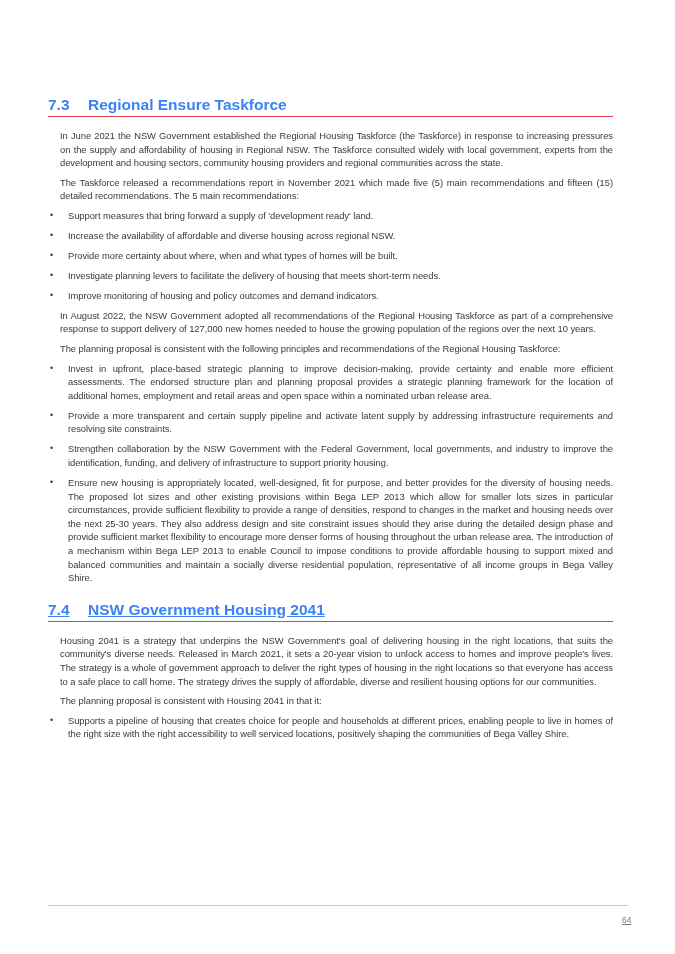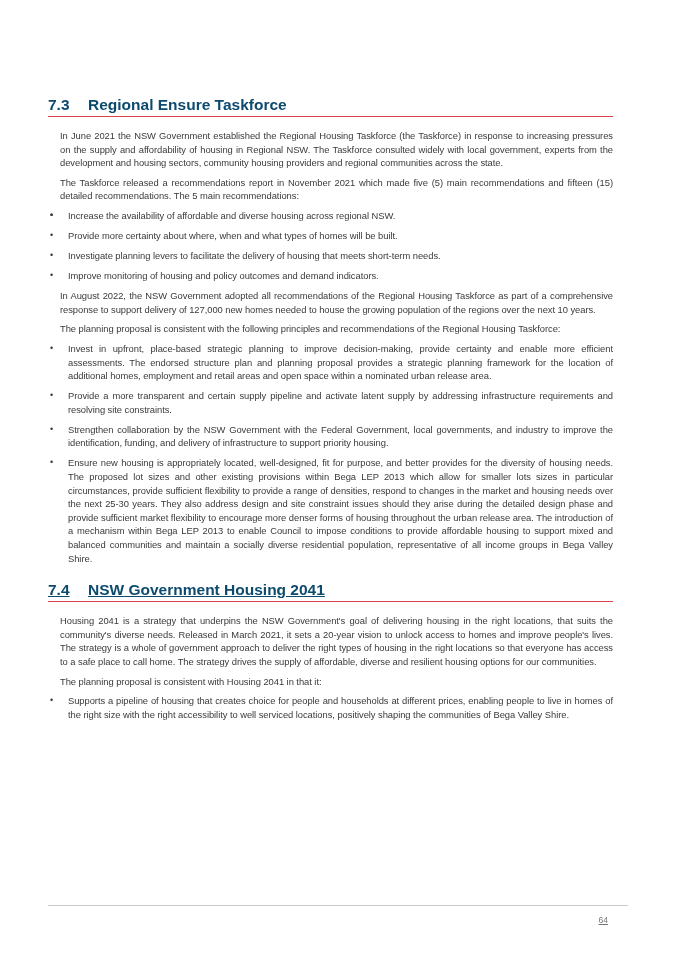--- a/index.html
+++ b/index.html
@@ -18,21 +18,21 @@
     .page {
       position: absolute;
       left: 48px;
       top: 96px;
       width: 565px;
     }
     .section-heading {
       font-family: "Liberation Sans", sans-serif;
       font-weight: bold;
       font-size: 15.5px;
-      color: #0c4a6e;
+      color: #3b82f6;
       border-bottom: 1.5px solid #d9434f;
       padding-bottom: 2px;
       margin: 0 0 12px 0;
       display: flex;
       align-items: baseline;
       line-height: 18px;
     }
     .section-num {
       display: inline-block;
       width: 40px;
@@ -71,44 +71,44 @@
     .footer-rule {
       position: absolute;
       left: 48px;
       top: 905px;
       width: 580px;
       height: 0;
       border-top: 1px solid #c8c8c8;
     }
     .page-number {
       position: absolute;
-      left: 588px;
+      left: 622px;
       top: 915px;
       width: 20px;
-      text-align: right;
+      text-align: left;
       font-size: 8.5px;
       color: #777777;
       text-decoration: underline;
     }
   </style>
 </head>
 <body>
 
 <div class="page">
 
   <h2 class="section-heading">
     <span class="section-num">7.3</span>
     <span>Regional Ensure Taskforce</span>
   </h2>
 
   <p class="body">In June 2021 the NSW Government established the Regional Housing Taskforce (the Taskforce) in response to increasing pressures on the supply and affordability of housing in Regional NSW. The Taskforce consulted widely with local government, experts from the development and housing sectors, community housing providers and regional communities across the state.</p>
   <p class="body">The Taskforce released a recommendations report in November 2021 which made five (5) main recommendations and fifteen (15) detailed recommendations. The 5 main recommendations:</p>
 
   <ul class="bullets">
-    <li><span class="bullet">•</span></li>
+    <li><span class="bullet">•</span><span>Support measures that bring forward a supply of 'development ready' land.</span></li>
     <li><span class="bullet">•</span><span>Increase the availability of affordable and diverse housing across regional NSW.</span></li>
     <li><span class="bullet">•</span><span>Provide more certainty about where, when and what types of homes will be built.</span></li>
     <li><span class="bullet">•</span><span>Investigate planning levers to facilitate the delivery of housing that meets short-term needs.</span></li>
     <li><span class="bullet">•</span><span>Improve monitoring of housing and policy outcomes and demand indicators.</span></li>
   </ul>
 
   <p class="body">In August 2022, the NSW Government adopted all recommendations of the Regional Housing Taskforce as part of a comprehensive response to support delivery of 127,000 new homes needed to house the growing population of the regions over the next 10 years.</p>
   <p class="body">The planning proposal is consistent with the following principles and recommendations of the Regional Housing Taskforce:</p>
 
   <ul class="bullets">

